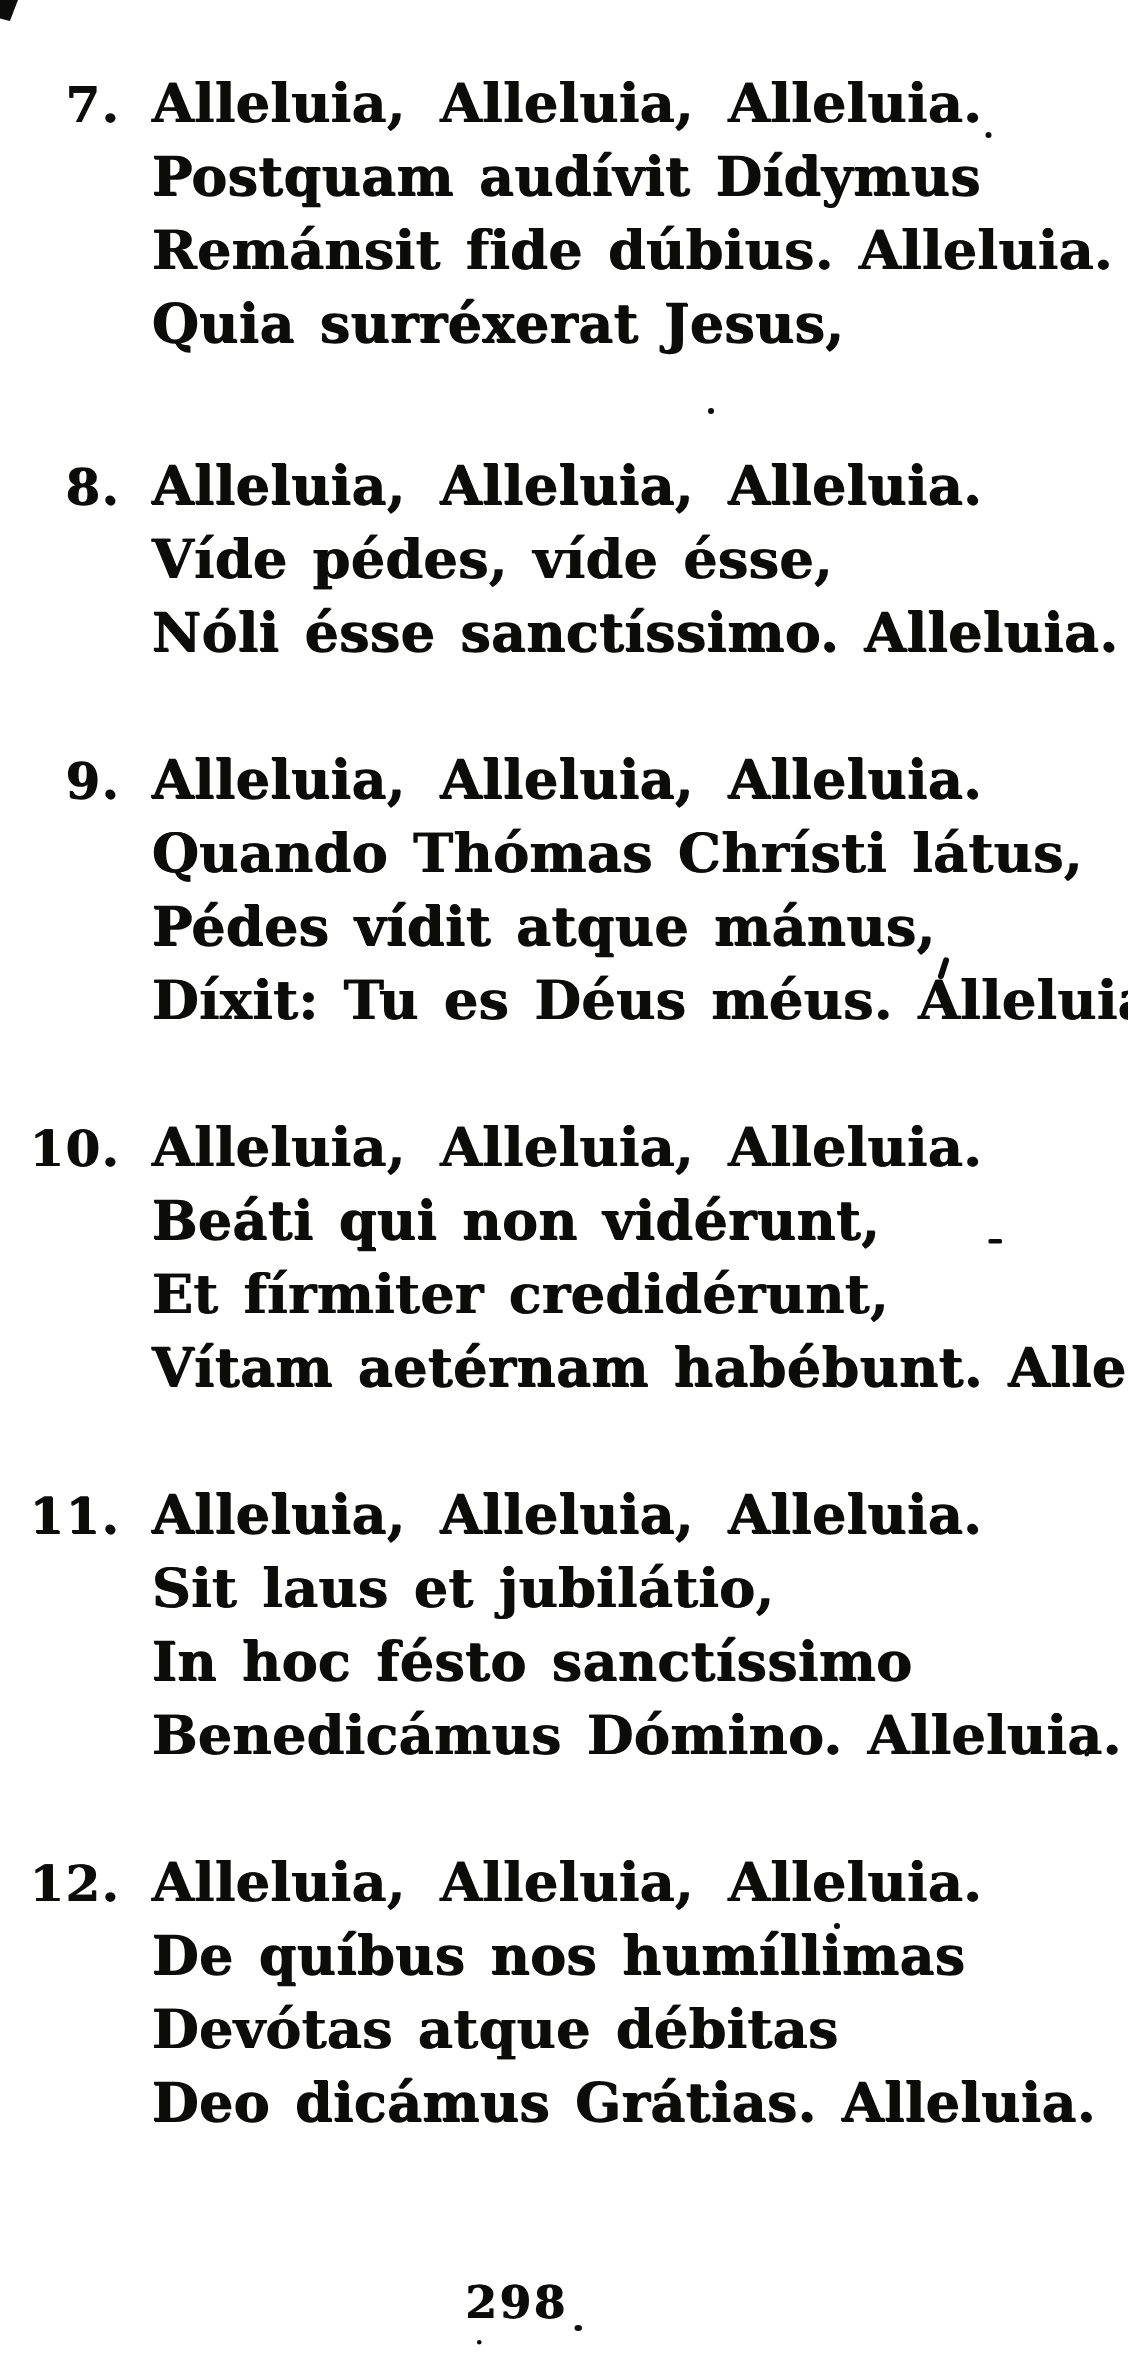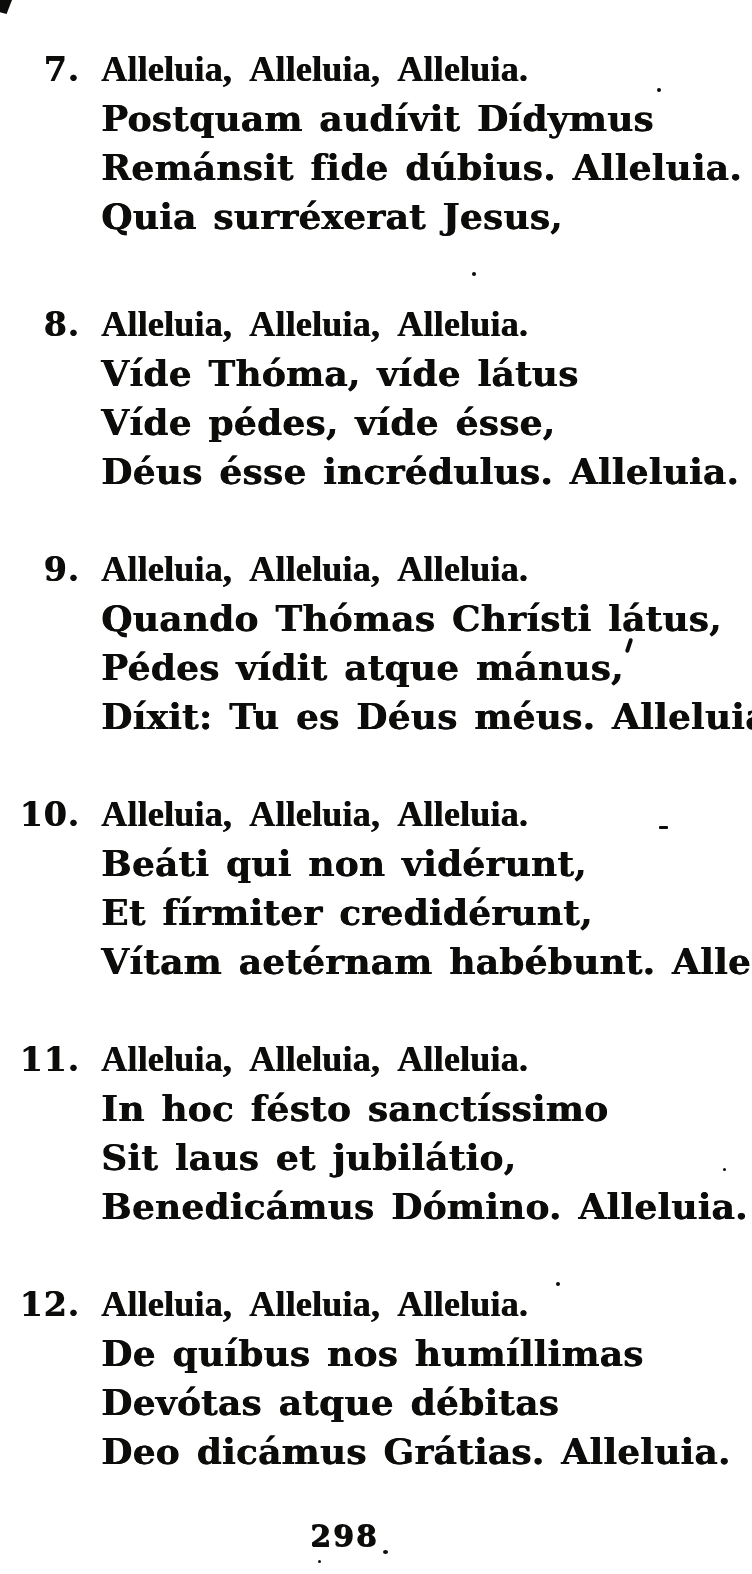--- a/index.html
+++ b/index.html
@@ -43,21 +43,20 @@
     line-height: 49px;
   }
   .vline {
     white-space: nowrap;
     word-spacing: 4px;
     letter-spacing: 0.2px;
     text-shadow: 0.6px 0.4px 0 currentColor;
   }
   .vline.refrain {
     word-spacing: 10px;
-    font-family: Liberation Serif, serif;
   }
   .pagenum {
     position: absolute;
     left: 310px;
     top: 1518px;
     font-size: 30px;
     letter-spacing: 2px;
     text-shadow: 0.8px 0.5px 0 currentColor;
   }
   
@@ -101,23 +100,22 @@
         <div class="vline">Postquam audívit Dídymus</div>
         <div class="vline">Remánsit fide dúbius. Alleluia.</div>
         <div class="vline">Quia surréxerat Jesus,</div>
       </div>
     </section>
 
     <section class="verse">
       <div class="vnum">8.</div>
       <div class="vlines">
         <div class="vline refrain">Alleluia, Alleluia, Alleluia.</div>
-        <div class="vline">Víde Thóma, víde látus</div>
         <div class="vline">Víde pédes, víde ésse,</div>
-        <div class="vline">Déus ésse incrédulus. Alleluia.</div>
+        <div class="vline">Nóli ésse sanctíssimo. Alleluia.</div>
       </div>
     </section>
 
     <section class="verse">
       <div class="vnum">9.</div>
       <div class="vlines">
         <div class="vline refrain">Alleluia, Alleluia, Alleluia.</div>
         <div class="vline">Quando Thómas Chrísti látus,</div>
         <div class="vline">Pédes vídit atque mánus,</div>
         <div class="vline">Díxit: Tu es Déus méus. Alleluia.</div>
@@ -131,22 +129,22 @@
         <div class="vline">Beáti qui non vidérunt,</div>
         <div class="vline">Et fírmiter credidérunt,</div>
         <div class="vline">Vítam aetérnam habébunt. Alleluia.</div>
       </div>
     </section>
 
     <section class="verse">
       <div class="vnum">11.</div>
       <div class="vlines">
         <div class="vline refrain">Alleluia, Alleluia, Alleluia.</div>
+        <div class="vline">Sit laus et jubilátio,</div>
         <div class="vline">In hoc fésto sanctíssimo</div>
-        <div class="vline">Sit laus et jubilátio,</div>
         <div class="vline">Benedicámus Dómino. Alleluia.</div>
       </div>
     </section>
 
     <section class="verse">
       <div class="vnum">12.</div>
       <div class="vlines">
         <div class="vline refrain">Alleluia, Alleluia, Alleluia.</div>
         <div class="vline">De quíbus nos humíllimas</div>
         <div class="vline">Devótas atque débitas</div>

